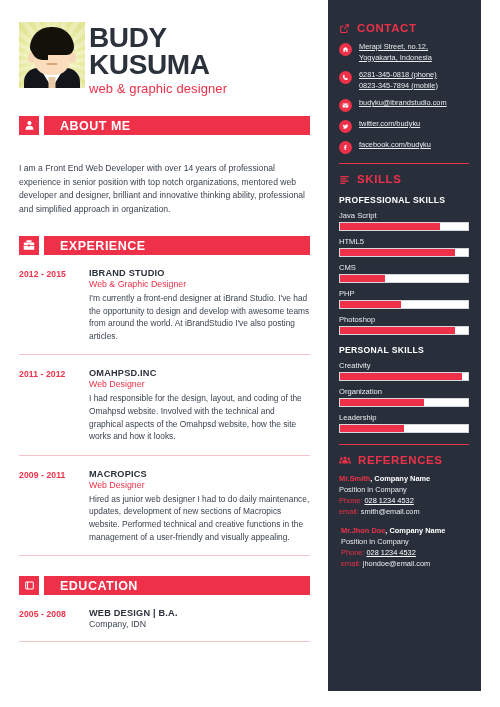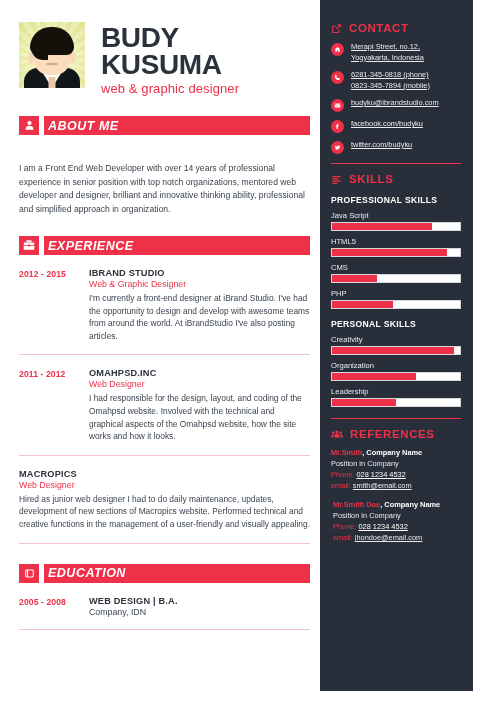--- a/index.html
+++ b/index.html
@@ -8,21 +8,21 @@
     background:#ffffff;
     font-family:"Liberation Sans", sans-serif;
     overflow:hidden;
   }
   .page { position:relative; width:500px; height:707px; background:#fff; }
 
   
   .left { position:absolute; left:0; top:0; width:329px; height:707px; background:#fff; }
   .left-inner { padding:22px 19px 0 19px; }
 
-  .header-row { display:flex; align-items:flex-start; gap:16px; }
+  .header-row { display:flex; align-items:flex-start; gap:4px; }
   .avatar {
     width:66px; height:66px; flex:0 0 66px;
     position:relative; overflow:hidden;
     background:radial-gradient(circle at 50% 55%, #f4f6c8 0%, #eef0b2 45%, #e4e79a 75%, #dfe390 100%);
   }
   .av-rays { position:absolute; inset:0;
     background:repeating-conic-gradient(from 0deg at 50% 60%, rgba(255,255,255,.55) 0deg 7deg, rgba(0,0,0,0) 7deg 14deg);
     opacity:.5; }
   .av-body { position:absolute; left:50%; bottom:-2px; transform:translateX(-50%);
     width:56px; height:22px; background:#12161b; border-radius:14px 14px 0 0; }
@@ -55,22 +55,22 @@
   .tagline { font-size:13px; color:#ee3048; margin-top:3px; letter-spacing:0.1px; }
 
   
   .sec { display:flex; align-items:stretch; margin-top:20px; }
   .sec-ico {
     width:20px; height:19px; background:#ee3048; color:#fff;
     display:flex; align-items:center; justify-content:center; flex:0 0 20px;
   }
   .sec-bar {
     flex:1; background:#ee3048; color:#fff; margin-left:5px;
-    display:flex; align-items:center; padding-left:4px;
-    font-size:12.5px; font-weight:bold; letter-spacing:0.5px; height:19px;font-style:italic;
+    display:flex; align-items:center; padding-left:16px;
+    font-size:12.5px; font-weight:bold; letter-spacing:0.5px; height:19px;
   }
 
   .about-text {
     font-size:8.6px; line-height:13.5px; color:#3b4450;
     margin-top:27px; text-align:left;
   }
 
   
   .entry { display:flex; margin-top:13px; }
   .entry-date {
@@ -80,21 +80,21 @@
   .entry-body { flex:1; }
   .entry-title { font-size:9.2px; font-weight:bold; color:#2b323c; letter-spacing:0.2px; }
   .entry-role { font-size:8.8px; color:#ee3048; margin-top:1px; }
   .entry-desc { font-size:8.4px; line-height:12.6px; color:#3b4450; margin-top:3px; }
   .entry-sub { font-size:8.8px; color:#3b4450; margin-top:1px; }
   .entry-sub .hl { color:#ee3048; }
   .divider { height:1px; background:#f6c3c9; margin:12px 0 0 0; }
 
   
   .right {
-    position:absolute; left:320px; top:0; width:153px; height:691px;
+    position:absolute; left:328px; top:0; width:153px; height:691px;
     background:#282f3a; color:#fff; padding:22px 12px 0 11px;
   }
   .r-sec { display:flex; align-items:center; gap:7px; }
   .r-sec-title { color:#ee3048; font-size:11.5px; font-weight:bold; letter-spacing:0.6px; }
 
   .contact-list { margin-top:8px; }
   .c-row { display:flex; align-items:flex-start; gap:7px; margin-bottom:7px; }
   .c-ico {
     width:13px; height:13px; flex:0 0 13px; border-radius:50%;
     background:#ee3048; display:flex; align-items:center; justify-content:center;
@@ -109,21 +109,21 @@
   .skill-name { font-size:7.6px; color:#e9ecef; margin-bottom:2px; }
   .bar { height:9px; background:#ffffff; border:1px solid #d4d8dd; }
   .bar-fill { height:100%; background:#ee3048; }
 
   .ref-block { margin-top:7px; }
   .ref-line { font-size:7.4px; line-height:11px; color:#e9ecef; }
   .ref-name { color:#ee3048; font-weight:bold;margin-top:13px; }
   .ref-co { color:#fff; font-weight:bold; }
   .ref-k { color:#ee3048; }
   .ref-v { color:#fff; text-decoration:underline; }
-  .ref-v2 { color:#e9ecef; text-decoration:underline; }
+  .ref-v2 { color:#e9ecef; }
   .ref-gap { height:8px; }
   svg { display:block; }
 </style>
 </head>
 <body>
 
 <div class="page">
 
   <div class="left">
     <div class="left-inner">
@@ -187,20 +187,21 @@
         <div class="entry-date">2011 - 2012</div>
         <div class="entry-body">
           <div class="entry-title">OMAHPSD.INC</div>
           <div class="entry-role">Web Designer</div>
           <div class="entry-desc">I had responsible for the design, layout, and coding of the Omahpsd website. Involved with the technical and graphical aspects of the Omahpsd website, how the site works and how it looks.</div>
         </div>
       </div>
       <div class="divider"></div>
 
       <div class="entry">
+        <div class="entry-date">2009 - 2011</div>
         <div class="entry-body">
           <div class="entry-title">MACROPICS</div>
           <div class="entry-role">Web Designer</div>
           <div class="entry-desc">Hired as junior web designer I had to  do daily maintenance, updates, development of new sections of Macropics website. Performed technical and creative functions in the management of  a user-friendly and visually appealing.</div>
         </div>
       </div>
       <div class="divider"></div>
 
       <div class="sec">
         <div class="sec-ico">
@@ -257,32 +258,32 @@
             <svg width="7" height="7" viewBox="0 0 16 16" fill="#fff">
               <rect x="1.6" y="3.6" width="12.8" height="8.8" rx="1.2"></rect>
               <path d="M2 4.6l6 4.4 6-4.4" stroke="#ee3048" stroke-width="1.2" fill="none"></path>
             </svg>
           </div>
         <div class="c-txt">budyku@ibrandstudio.com</div>
       </div>
       <div class="c-row">
         <div class="c-ico">
             <svg width="7" height="7" viewBox="0 0 16 16" fill="#fff">
+              <path d="M14 4.4c-.45.2-.94.34-1.45.4.52-.31.92-.8 1.1-1.39-.49.29-1.03.5-1.6.61a2.52 2.52 0 0 0-4.3 2.3A7.15 7.15 0 0 1 2.56 3.7a2.52 2.52 0 0 0 .78 3.36c-.41-.01-.8-.13-1.14-.31v.03c0 1.22.87 2.24 2.02 2.47-.37.1-.77.12-1.14.05a2.53 2.53 0 0 0 2.35 1.75A5.06 5.06 0 0 1 2 12.1a7.13 7.13 0 0 0 3.87 1.13c4.64 0 7.18-3.85 7.18-7.18v-.33c.5-.36.92-.8 1.25-1.31z"></path>
+            </svg>
+          </div>
+        <div class="c-txt">twitter.com/budyku</div>
+      </div>
+      <div class="c-row">
+        <div class="c-ico">
+            <svg width="7" height="7" viewBox="0 0 16 16" fill="#fff">
               <path d="M10.4 2.2H8.6c-1.7 0-2.7 1-2.7 2.7v1.4H4.4v2.4h1.5v5.1h2.6V8.7h1.7l.3-2.4H8.5V5.3c0-.5.2-.8.8-.8h1.1z"></path>
             </svg>
           </div>
         <div class="c-txt">facebook.com/budyku</div>
-      </div>
-      <div class="c-row">
-        <div class="c-ico">
-            <svg width="7" height="7" viewBox="0 0 16 16" fill="#fff">
-              <path d="M14 4.4c-.45.2-.94.34-1.45.4.52-.31.92-.8 1.1-1.39-.49.29-1.03.5-1.6.61a2.52 2.52 0 0 0-4.3 2.3A7.15 7.15 0 0 1 2.56 3.7a2.52 2.52 0 0 0 .78 3.36c-.41-.01-.8-.13-1.14-.31v.03c0 1.22.87 2.24 2.02 2.47-.37.1-.77.12-1.14.05a2.53 2.53 0 0 0 2.35 1.75A5.06 5.06 0 0 1 2 12.1a7.13 7.13 0 0 0 3.87 1.13c4.64 0 7.18-3.85 7.18-7.18v-.33c.5-.36.92-.8 1.25-1.31z"></path>
-            </svg>
-          </div>
-        <div class="c-txt">twitter.com/budyku</div>
       </div>
     </div>
 
     <div class="r-divider"></div>
 
     <div class="r-sec" style="margin-top:9px;align-items:flex-end;">
       <svg width="11" height="11" viewBox="0 0 16 16" fill="#ee3048">
           <rect x="2" y="3" width="12" height="1.8"></rect>
           <rect x="2" y="6.2" width="9" height="1.8"></rect>
           <rect x="2" y="9.4" width="12" height="1.8"></rect>
@@ -308,20 +309,26 @@
     <div class="skill">
       <div class="skill-name">CMS</div>
       <div class="bar">
           <div class="bar-fill" style="width: 35%;"></div>
         </div>
     </div>
     <div class="skill">
       <div class="skill-name">PHP</div>
       <div class="bar">
           <div class="bar-fill" style="width: 48%;"></div>
+        </div>
+    </div>
+    <div class="skill">
+      <div class="skill-name">Photoshop</div>
+      <div class="bar">
+          <div class="bar-fill" style="width: 90%;"></div>
         </div>
     </div>
 
     <div class="sub-head">PERSONAL SKILLS</div>
 
     <div class="skill">
       <div class="skill-name">Creativity</div>
       <div class="bar">
           <div class="bar-fill" style="width: 95%;"></div>
         </div>
@@ -356,20 +363,20 @@
     <div class="ref-block">
       <div class="ref-line"><span class="ref-name">Mr.Smith</span><span class="ref-co">, Company Name</span></div>
       <div class="ref-line">Position in Company</div>
       <div class="ref-line"><span class="ref-k">Phone: </span><span class="ref-v">028 1234 4532</span></div>
       <div class="ref-line"><span class="ref-k">email: </span><span class="ref-v2">smith@email.com</span></div>
     </div>
 
     <div class="ref-gap"></div>
 
     <div class="ref-block" style="margin-top:0;padding-left:2px;">
-      <div class="ref-line"><span class="ref-name">Mr.Smith Doe</span><span class="ref-co">, Company Name</span></div>
+      <div class="ref-line"><span class="ref-name">Mr.Jhon Doe</span><span class="ref-co">, Company Name</span></div>
       <div class="ref-line">Position in Company</div>
       <div class="ref-line"><span class="ref-k">Phone: </span><span class="ref-v">028 1234 4532</span></div>
       <div class="ref-line"><span class="ref-k">email: </span><span class="ref-v2">jhondoe@email.com</span></div>
     </div>
 
   </div>
 </div>
 
 </body></html>

